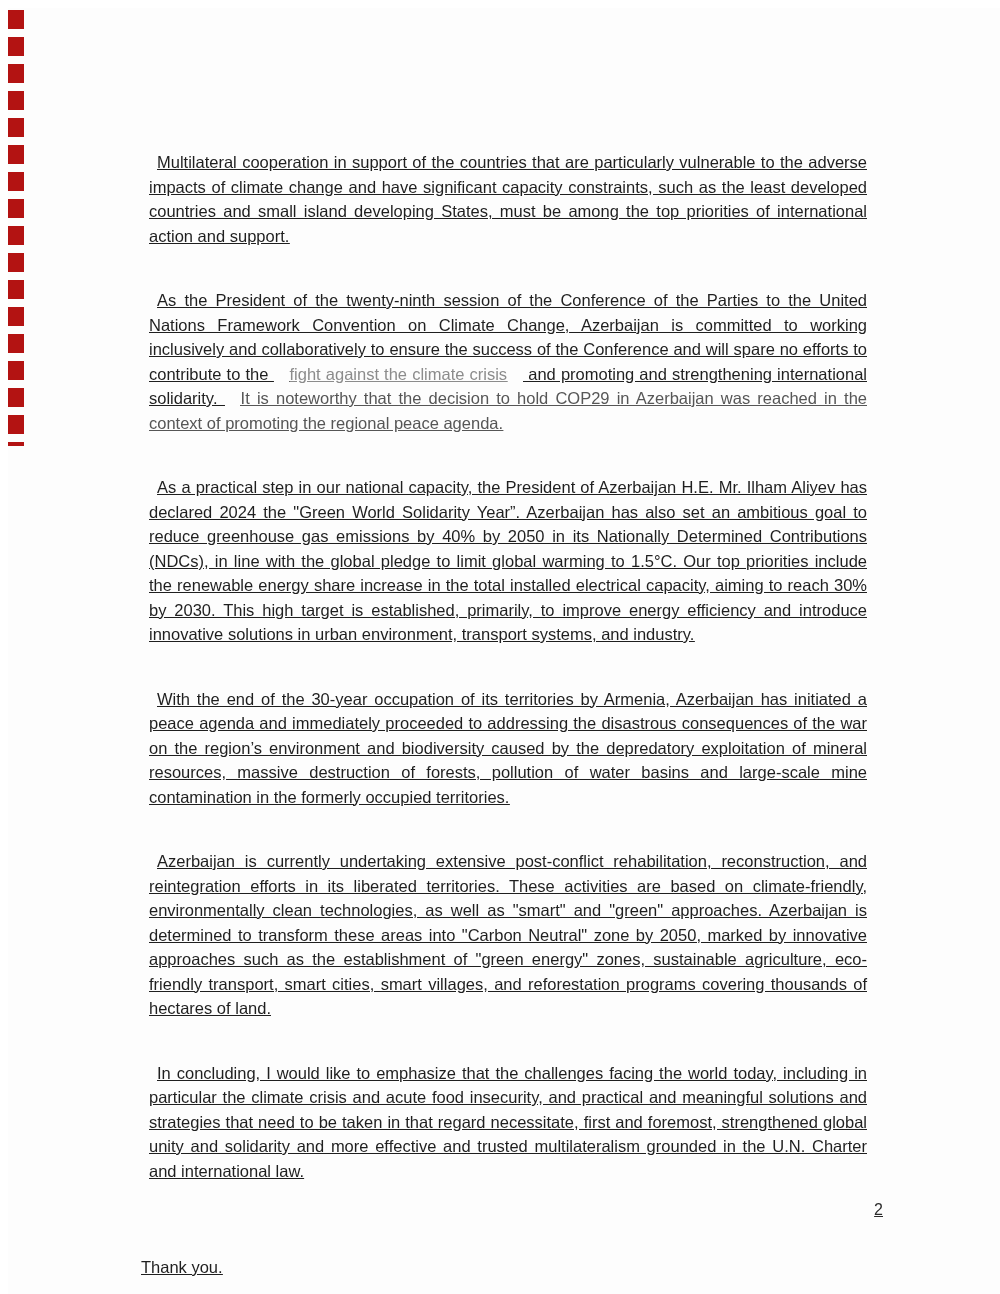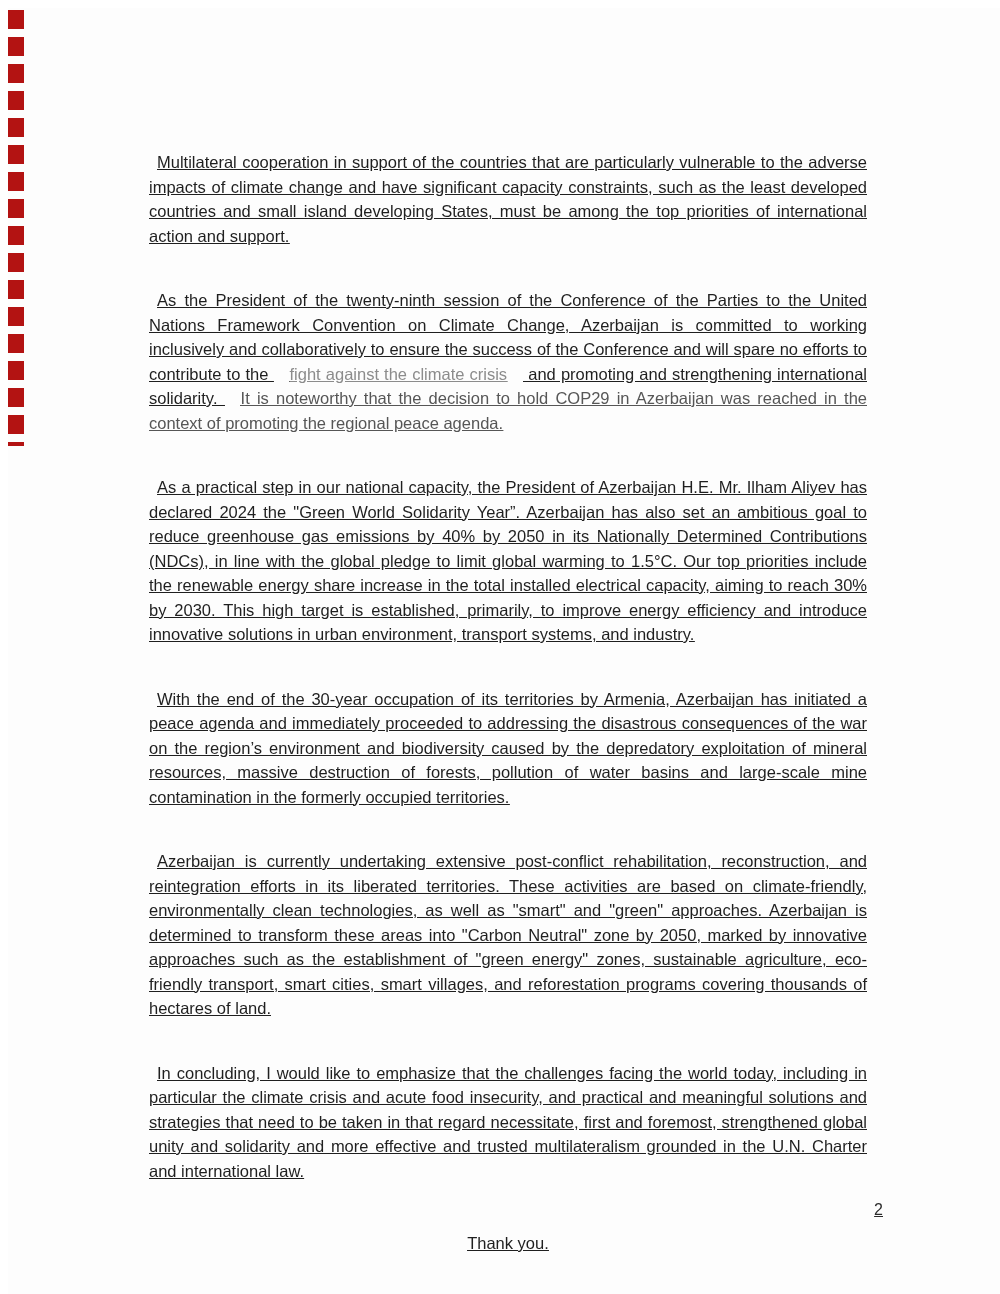--- a/index.html
+++ b/index.html
@@ -41,21 +41,22 @@
   }
   p.para {
     text-align: justify;
     margin-bottom: 24px;
     hyphens: none;
   }
   .seg-normal { color: var(--text-color, #1f1f1f); }
   .seg-faded  { color: var(--faded-color, #8c8c8c); }
   .seg-muted  { color: var(--muted-color, #565656); }
   p.closing {
-    text-align: center;
+    text-align: left;
+    margin-top: 24px;
     color: var(--text-color, #1f1f1f);
   }
   .page-number {
     position: absolute;
     top: 1183px;
     right: 117px;
     font-size: 16px;
     line-height: 22px;
     color: #2b2b2b;
   }

